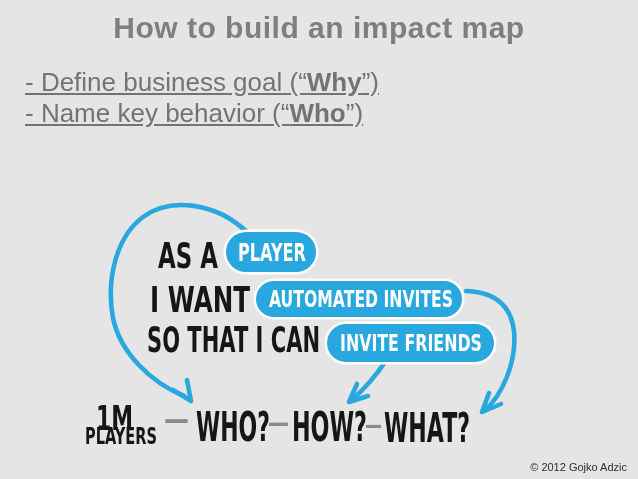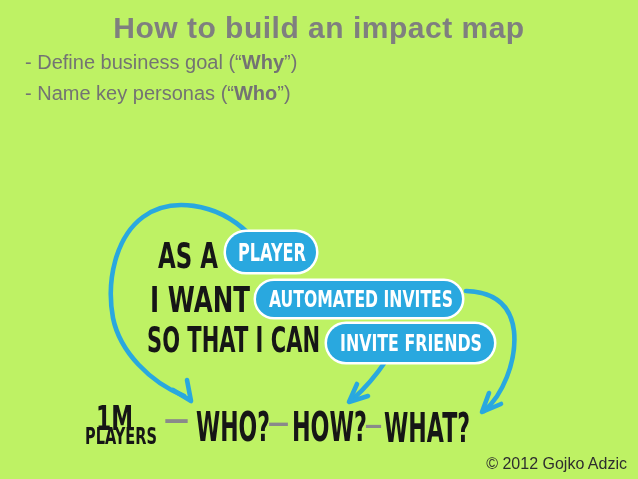--- a/index.html
+++ b/index.html
@@ -13,58 +13,58 @@
   }
   *{box-sizing:border-box;}
   html,body{margin:0;padding:0;}
   body{
     width:638px;height:479px;
     background:#ffffff;
     font-family:"Liberation Sans", sans-serif;
     position:relative;
     overflow:hidden;
   }
-  .slide{position:absolute;inset:0;background:#bef264;}
+  .slide{position:absolute;inset:0;background:#e5e5e5;}
   .title{
     position:absolute;top:13px;left:0;width:100%;
     margin:0;text-align:center;
     font-size:30px;line-height:30px;font-weight:bold;
     letter-spacing:0.5px;
     color:var(--title_gray);
     white-space:nowrap;
   }
   .bullets{
-    position:absolute;top:47px;left:25px;margin:0;padding:0;
+    position:absolute;top:67px;left:25px;margin:0;padding:0;
     list-style:none;
-    font-size:20px;color:var(--body_gray);
+    font-size:26px;color:var(--body_gray);text-decoration:underline;
   }
   .bullets li{line-height:31.3px;height:31.3px;white-space:nowrap;}
   .kw{font-weight:bold;}
   .diagram{position:absolute;left:0;top:0;width:638px;height:479px;}
   .arrow{stroke:var(--blue);stroke-width:4.6;fill:none;stroke-linecap:round;stroke-linejoin:round;}
   .bubble{fill:var(--blue);stroke:#ffffff;stroke-width:5;paint-order:stroke;}
   .diagram text{font-family:"DejaVu Sans", sans-serif;font-weight:bold;}
   .ink{fill:var(--ink);}
   .bubble-label{fill:var(--bubble_text);}
   .dash{fill:var(--dash_gray);}
   .copyright{
     position:absolute;right:11px;bottom:6px;
-    font-size:16px;color:var(--footer_ink);white-space:nowrap;
+    font-size:11px;color:var(--footer_ink);white-space:nowrap;
   }
 </style>
 </head>
 <body>
 
 <div class="slide">
 
   <h1 class="title">How to build an impact map</h1>
 
   <ul class="bullets">
     <li><span>- Define business goal (“</span><span class="kw">Why</span><span>”)</span></li>
-    <li><span>- Name key personas (“</span><span class="kw">Who</span><span>”)</span></li>
+    <li><span>- Name key behavior (“</span><span class="kw">Who</span><span>”)</span></li>
   </ul>
 
   <svg class="diagram" viewBox="0 0 638 479" aria-hidden="true">
 
     <g>
       <path class="arrow" d="M248,233 C216,202 170,197 143,217 C116,237 106,280 113,318 C120,352 150,382 184,396"></path>
       <polyline class="arrow" points="173,390 191,401 187,380"></polyline>
 
       <path class="arrow" d="M385,362 C377,374 364,389 353,399"></path>
       <polyline class="arrow" points="357,384 349,402 368,396"></polyline>

